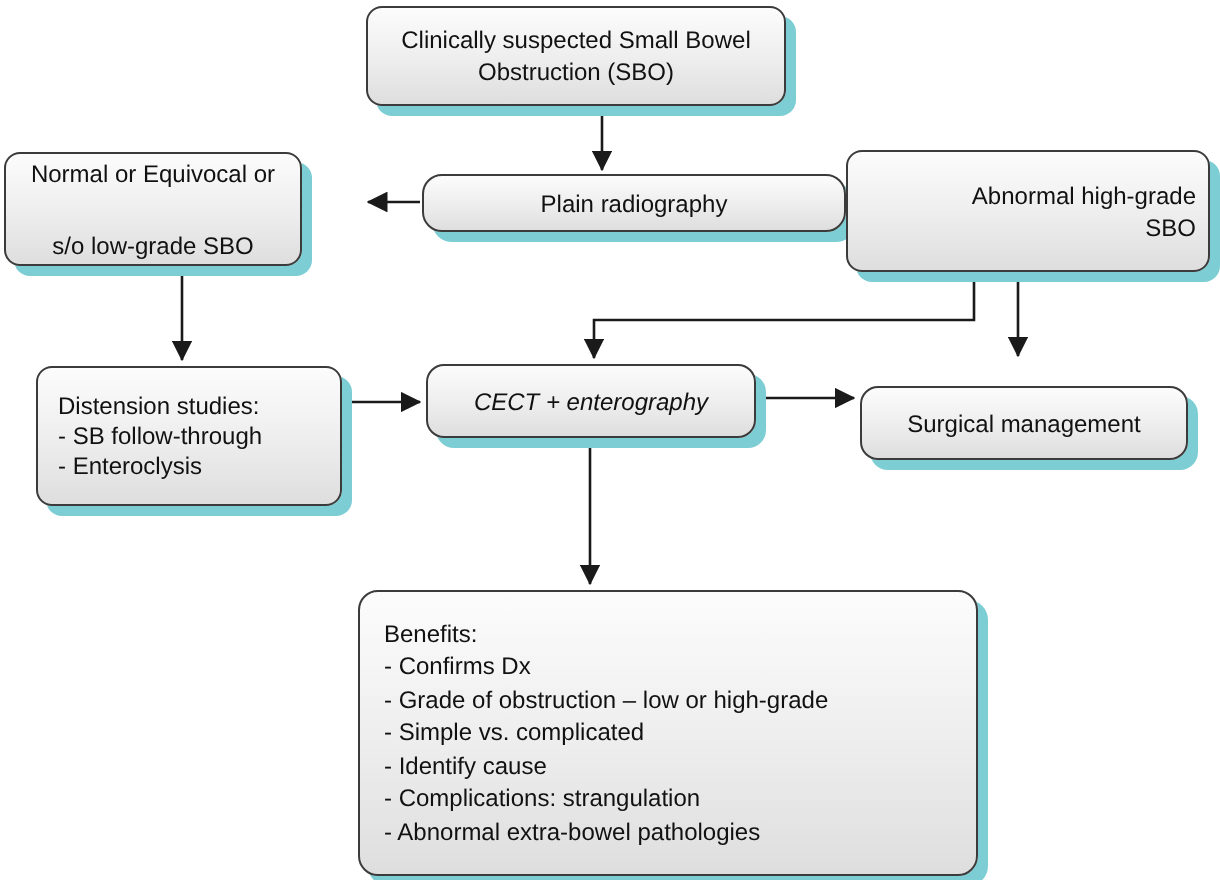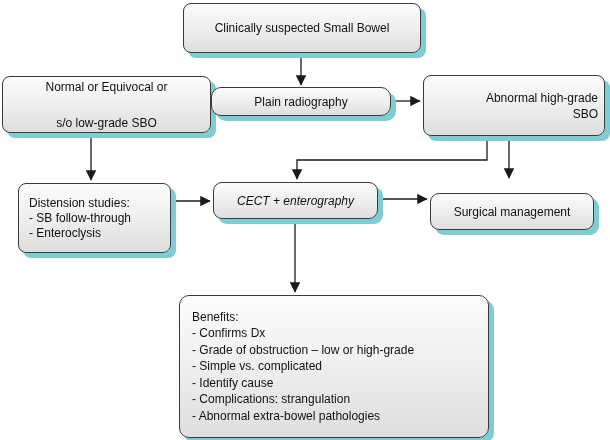--- a/index.html
+++ b/index.html
@@ -12,23 +12,23 @@
     position:absolute; box-sizing:border-box;
     border:1.6px solid #3b3b3b; border-radius:8px;
     background:linear-gradient(to bottom,#fcfcfc 0%, #ededed 55%, #dedede 100%);
     box-shadow:5px 5px 0 #7dced4;
     color:#111111; font-size:12px; line-height:16px;
     display:flex; flex-direction:column; justify-content:center;
   }
   .centered { align-items:center; text-align:center; padding:2px 6px; }
   .leftalign { align-items:flex-start; text-align:left; padding:4px 8px 4px 10px; }
   .line { white-space:nowrap; }
-  #node-suspected   { left:183px; top:3px;   width:238px; height:50px; }
-  #node-normal      { left:2px;   top:76px;  width:209px; height:57px;gap:20px; }
-  #node-radiography { left:211px; top:87px;  width:180px; height:29px; border-radius:10px;text-align:center; }
+  #node-suspected   { left:183px; top:3px;   width:210px; height:50px; }
+  #node-normal      { left:2px;   top:76px;  width:149px; height:57px;gap:20px; }
+  #node-radiography { left:211px; top:87px;  width:212px; height:29px; border-radius:10px;text-align:center; }
   #node-abnormal    { left:423px; top:75px;  width:182px; height:61px;align-items:flex-end; }
   #node-distension  { left:18px;  top:183px; width:153px; height:70px; line-height:15px; }
   #node-cect        { left:213px; top:182px; width:165px; height:37px; border-radius:9px;font-style:italic; }
   #node-surgical    { left:430px; top:181px; width:164px; height:37px; border-radius:9px;margin-top:12px; }
   #node-benefits    { left:143px; top:295px; width:310px; height:143px; border-radius:10px; line-height:16.5px; padding-left:12px;margin-left:36px; }
 </style>
 </head>
 <body>
 
 <div id="stage">
@@ -47,20 +47,21 @@
       <path d="M487,136 V160 H297 V179" marker-end="url(#ah)"></path>
       <path d="M509,136 V178" marker-end="url(#ah)"></path>
       <path d="M171,201 H210" marker-end="url(#ah)"></path>
       <path d="M378,199 H427" marker-end="url(#ah)"></path>
       <path d="M295,219 V292" marker-end="url(#ah)"></path>
     </g>
   </svg>
 
   <div class="node centered" id="node-suspected">
     <div class="line">Clinically suspected Small Bowel</div>
+    <div class="line">Obstruction (SBO)</div>
   </div>
 
   <div class="node centered" id="node-normal">
     <div class="line">Normal or Equivocal or</div>
     <div class="line">s/o low-grade SBO</div>
   </div>
 
   <div class="node centered" id="node-radiography">
     <div class="line">Plain radiography</div>
   </div>

